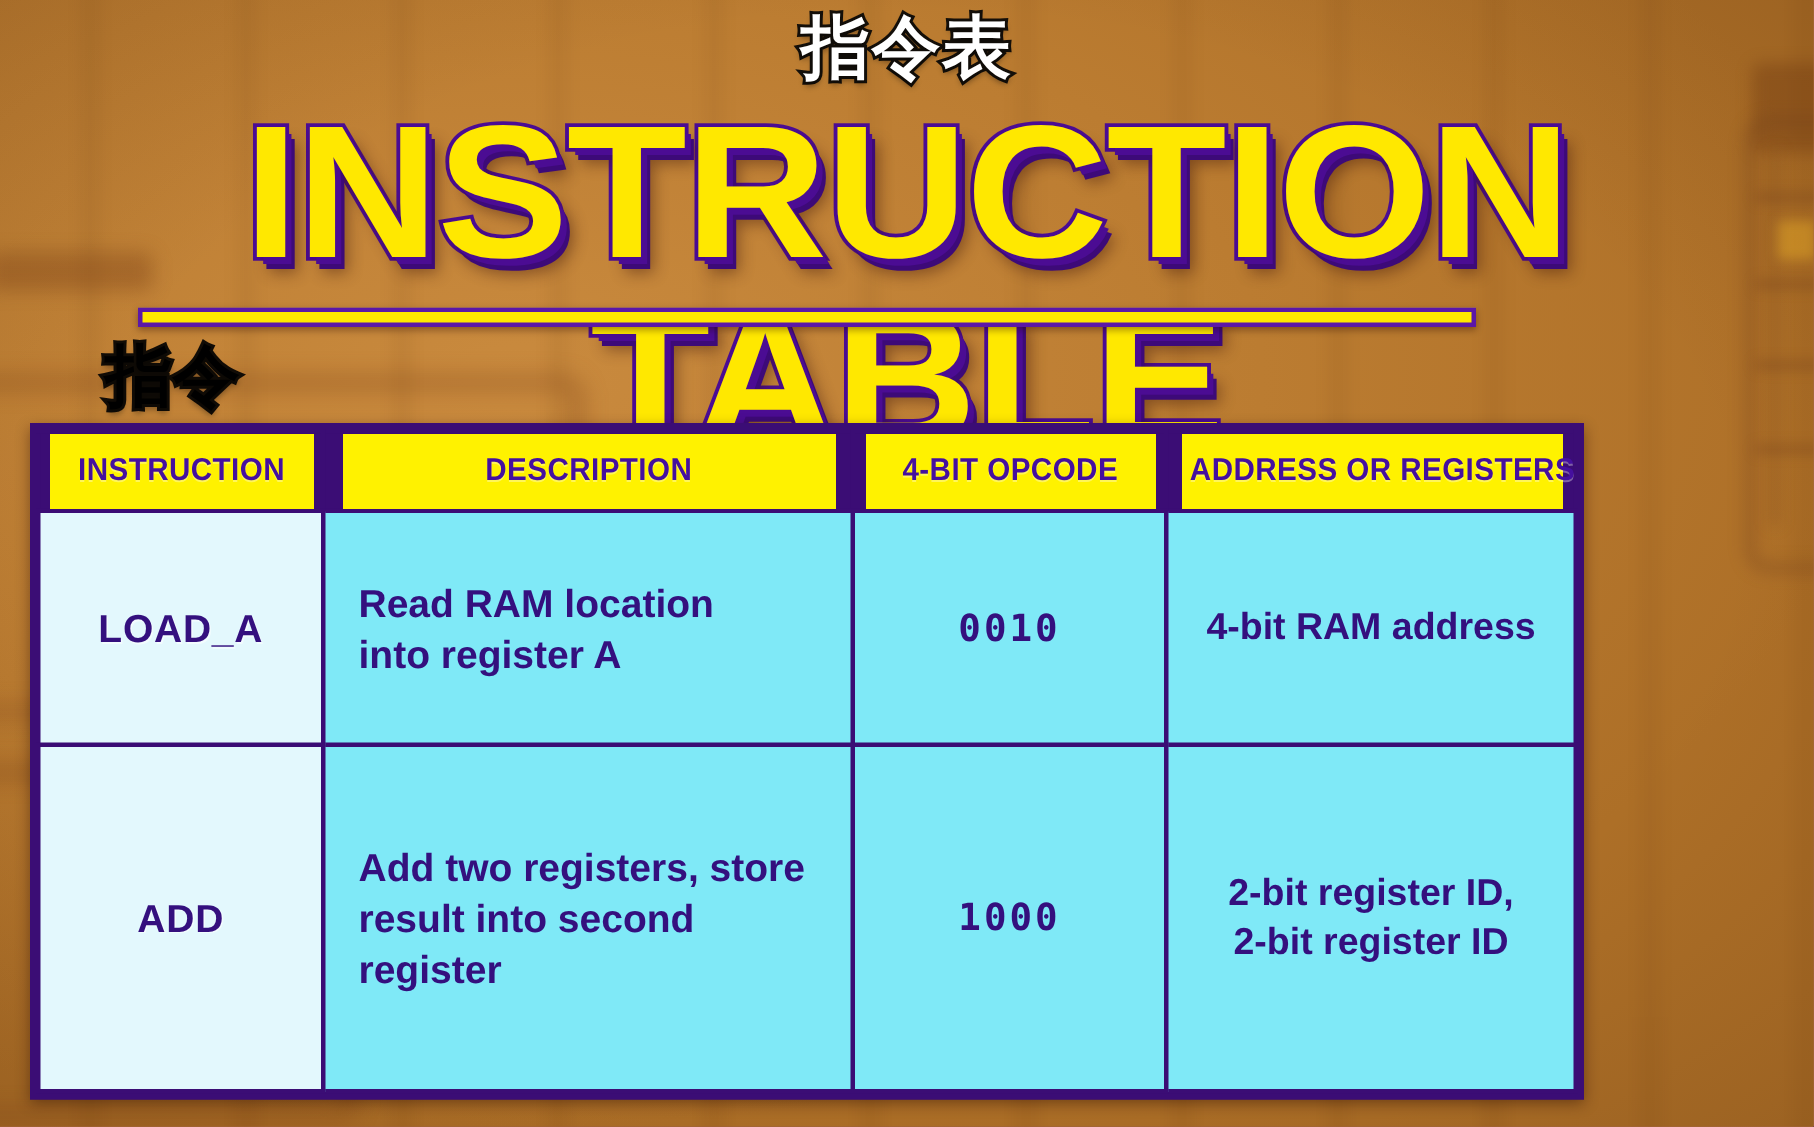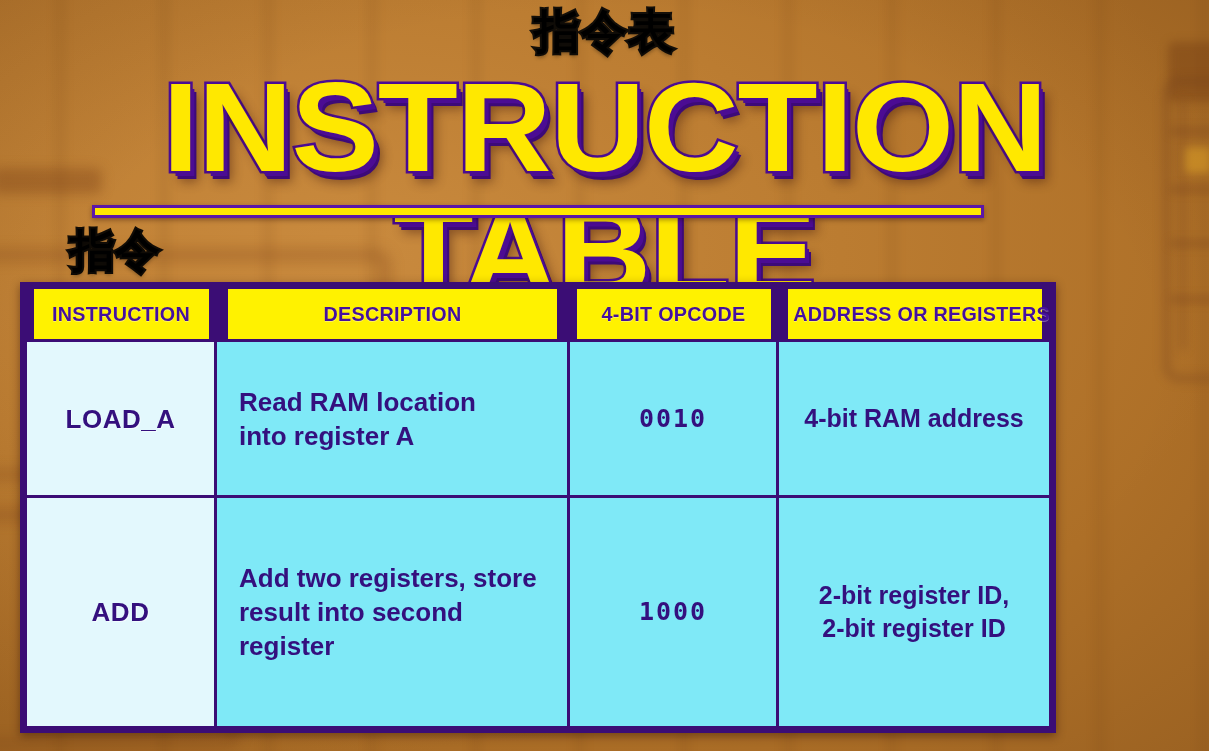--- a/index.html
+++ b/index.html
@@ -55,21 +55,21 @@
   #bg .vig{
     position:absolute;inset:0;
     background:radial-gradient(ellipse 1000px 640px at 50% 48%,
       rgba(0,0,0,0) 55%, rgba(60,28,6,.22) 100%);
   }
 
   
   #cnTitle{
     position:absolute;left:0;right:0;top:2px;text-align:center;
     font-size:46px;font-weight:bold;letter-spacing:1px;
-    color:#000000;
+    color:#ffffff;
     -webkit-text-stroke:4px #15100a;
     paint-order:stroke fill;
     text-shadow:0 3px 4px rgba(0,0,0,.45);
     line-height:58px;
   }
 
   
   #mainTitle{
     position:absolute;left:0;right:0;top:66px;text-align:center;
     font-size:126px;line-height:124px;font-weight:bold;

